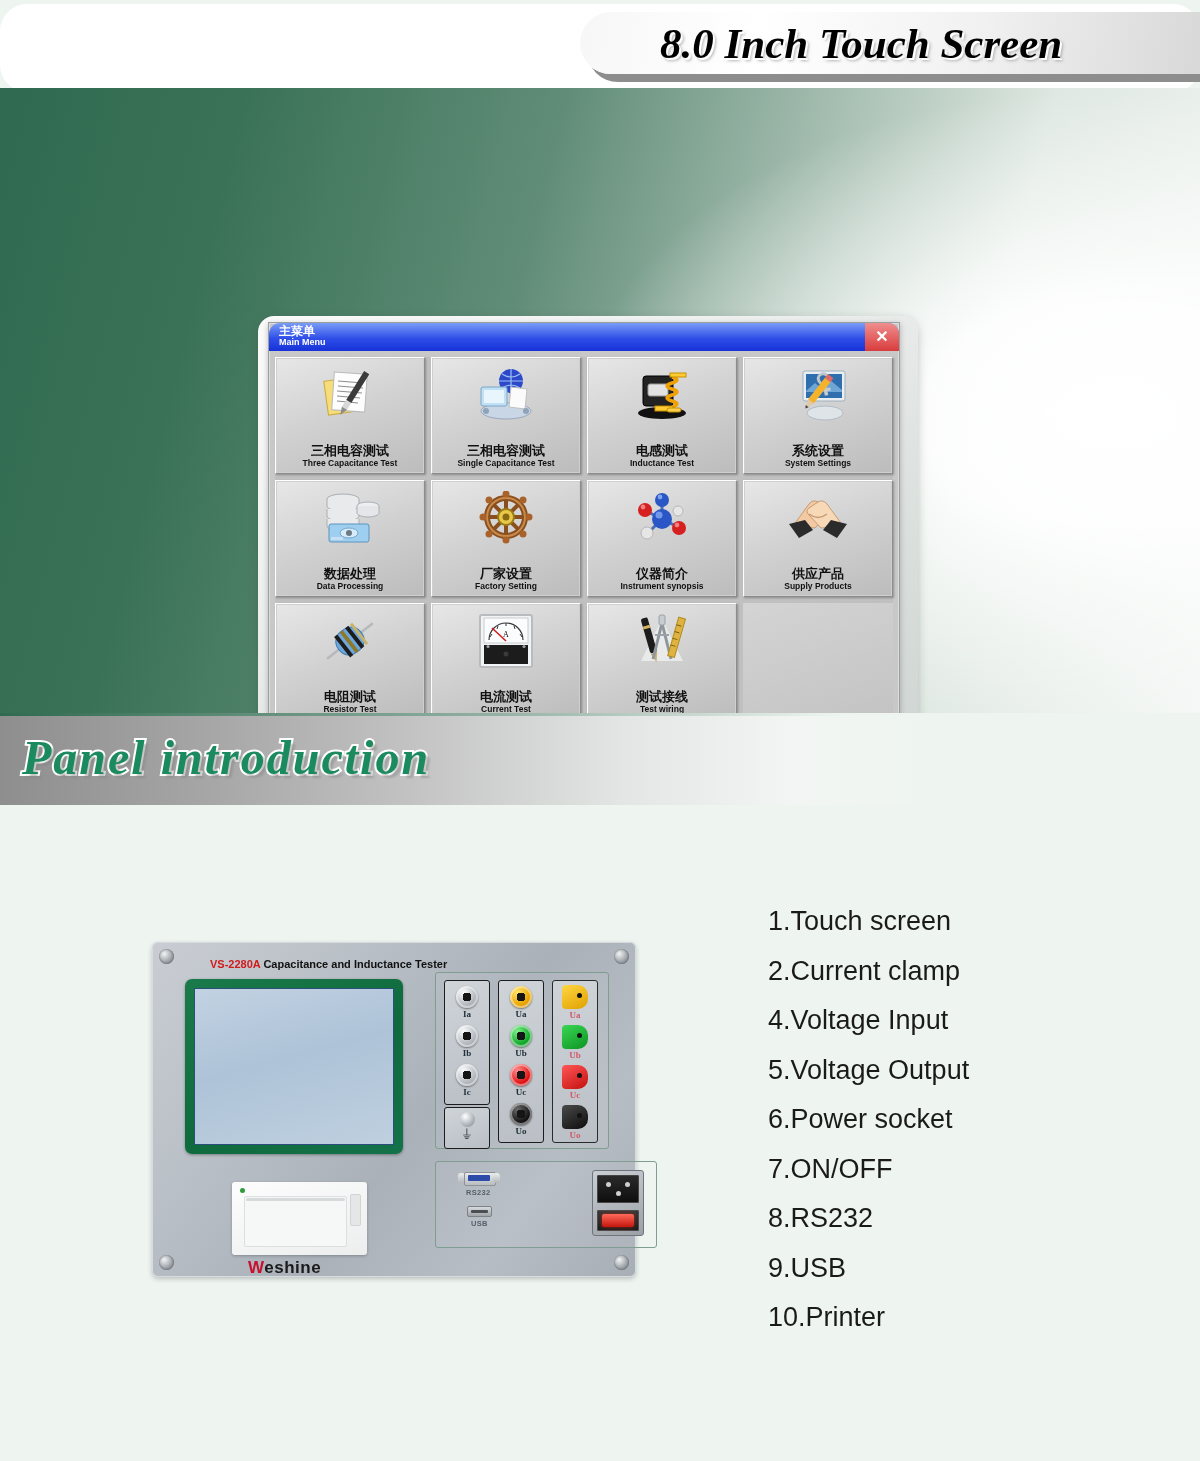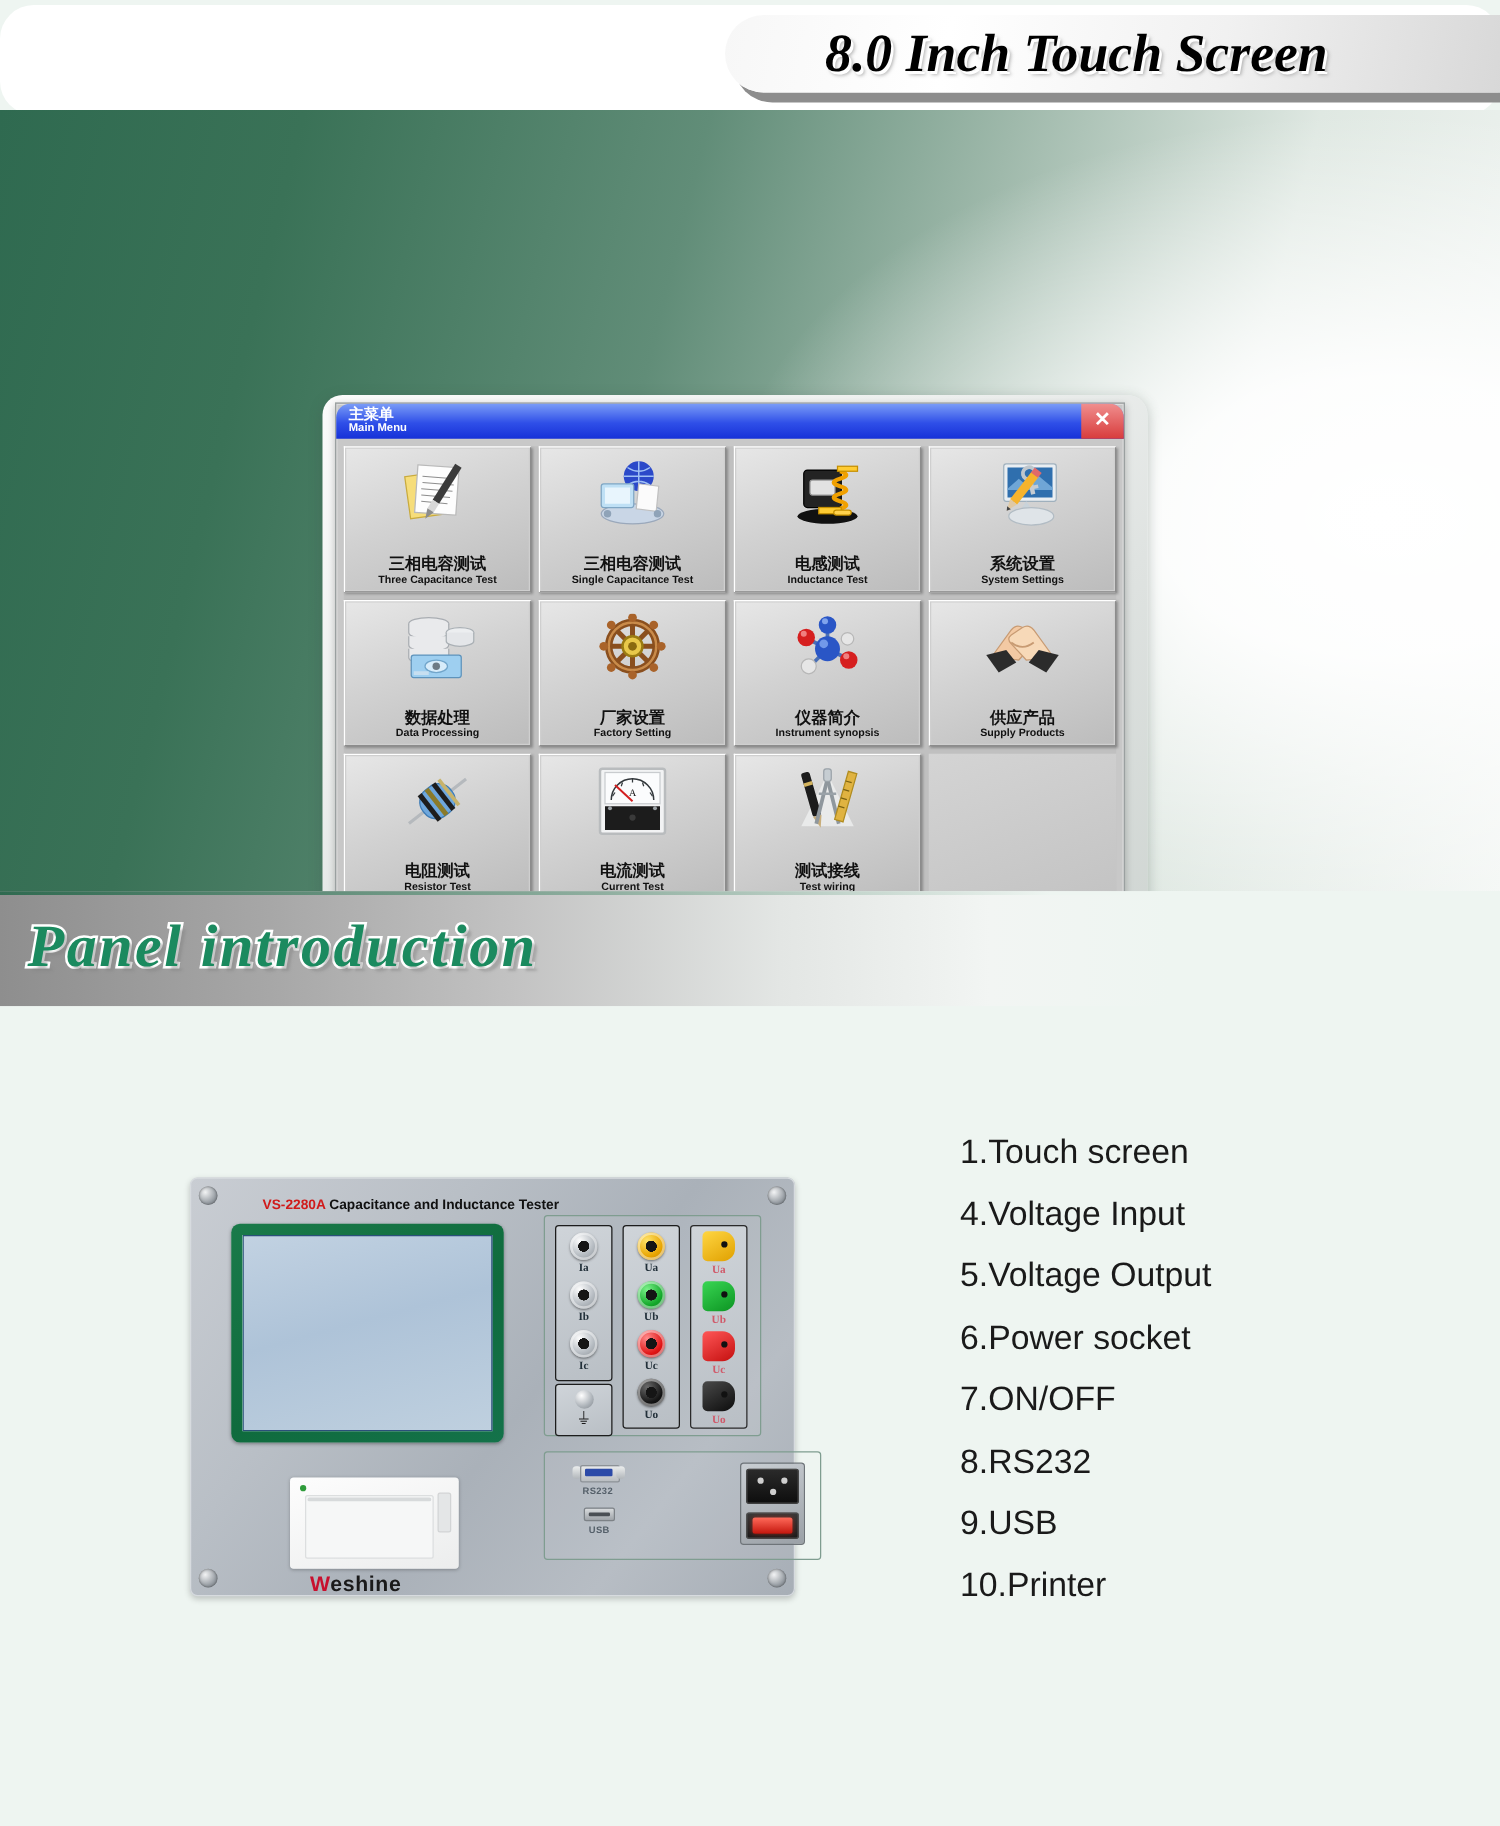--- a/index.html
+++ b/index.html
@@ -578,20 +578,21 @@
         </div>
         <div id="rocker">
             <div class="lens"></div>
           </div>
       </div>
     </div>
   </div>
 
   <div id="legend">
     <div class="leg-item">1.Touch screen</div>
+    <div class="leg-item">2.Current clamp</div>
     <div class="leg-item">4.Voltage Input</div>
     <div class="leg-item">5.Voltage Output</div>
     <div class="leg-item">6.Power socket</div>
     <div class="leg-item">7.ON/OFF</div>
     <div class="leg-item">8.RS232</div>
     <div class="leg-item">9.USB</div>
     <div class="leg-item">10.Printer</div>
   </div>
 
 </div>

